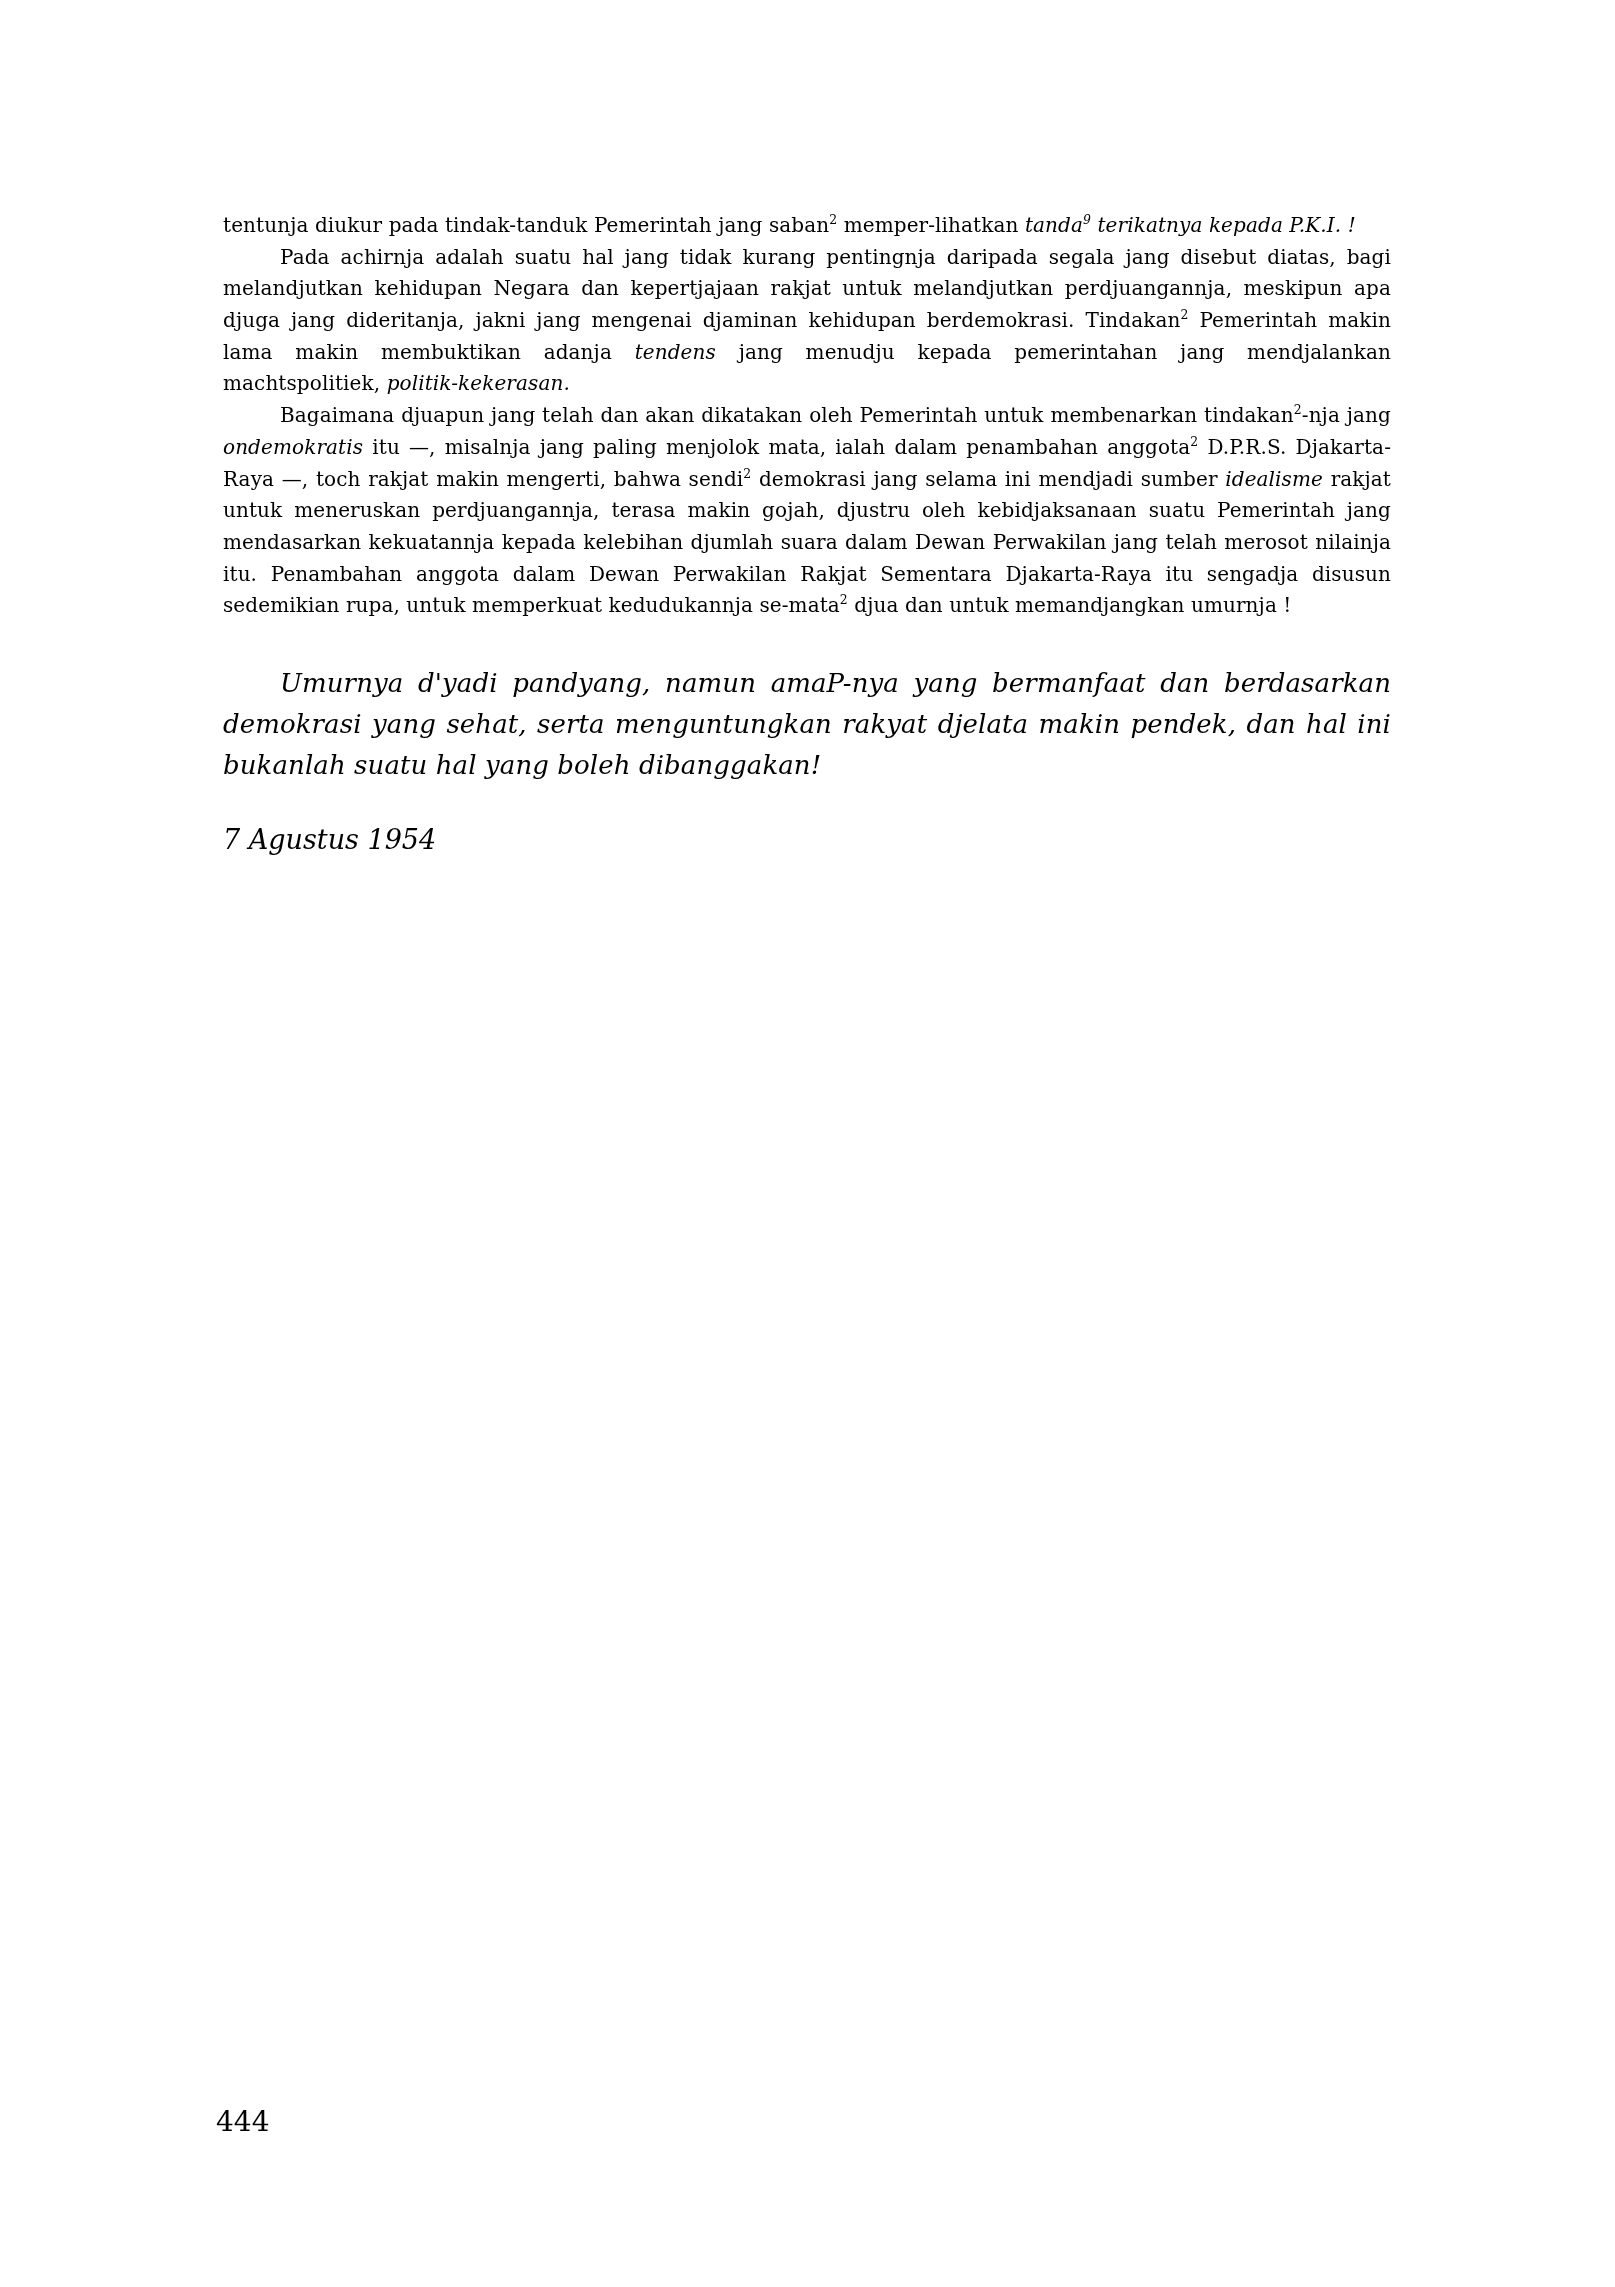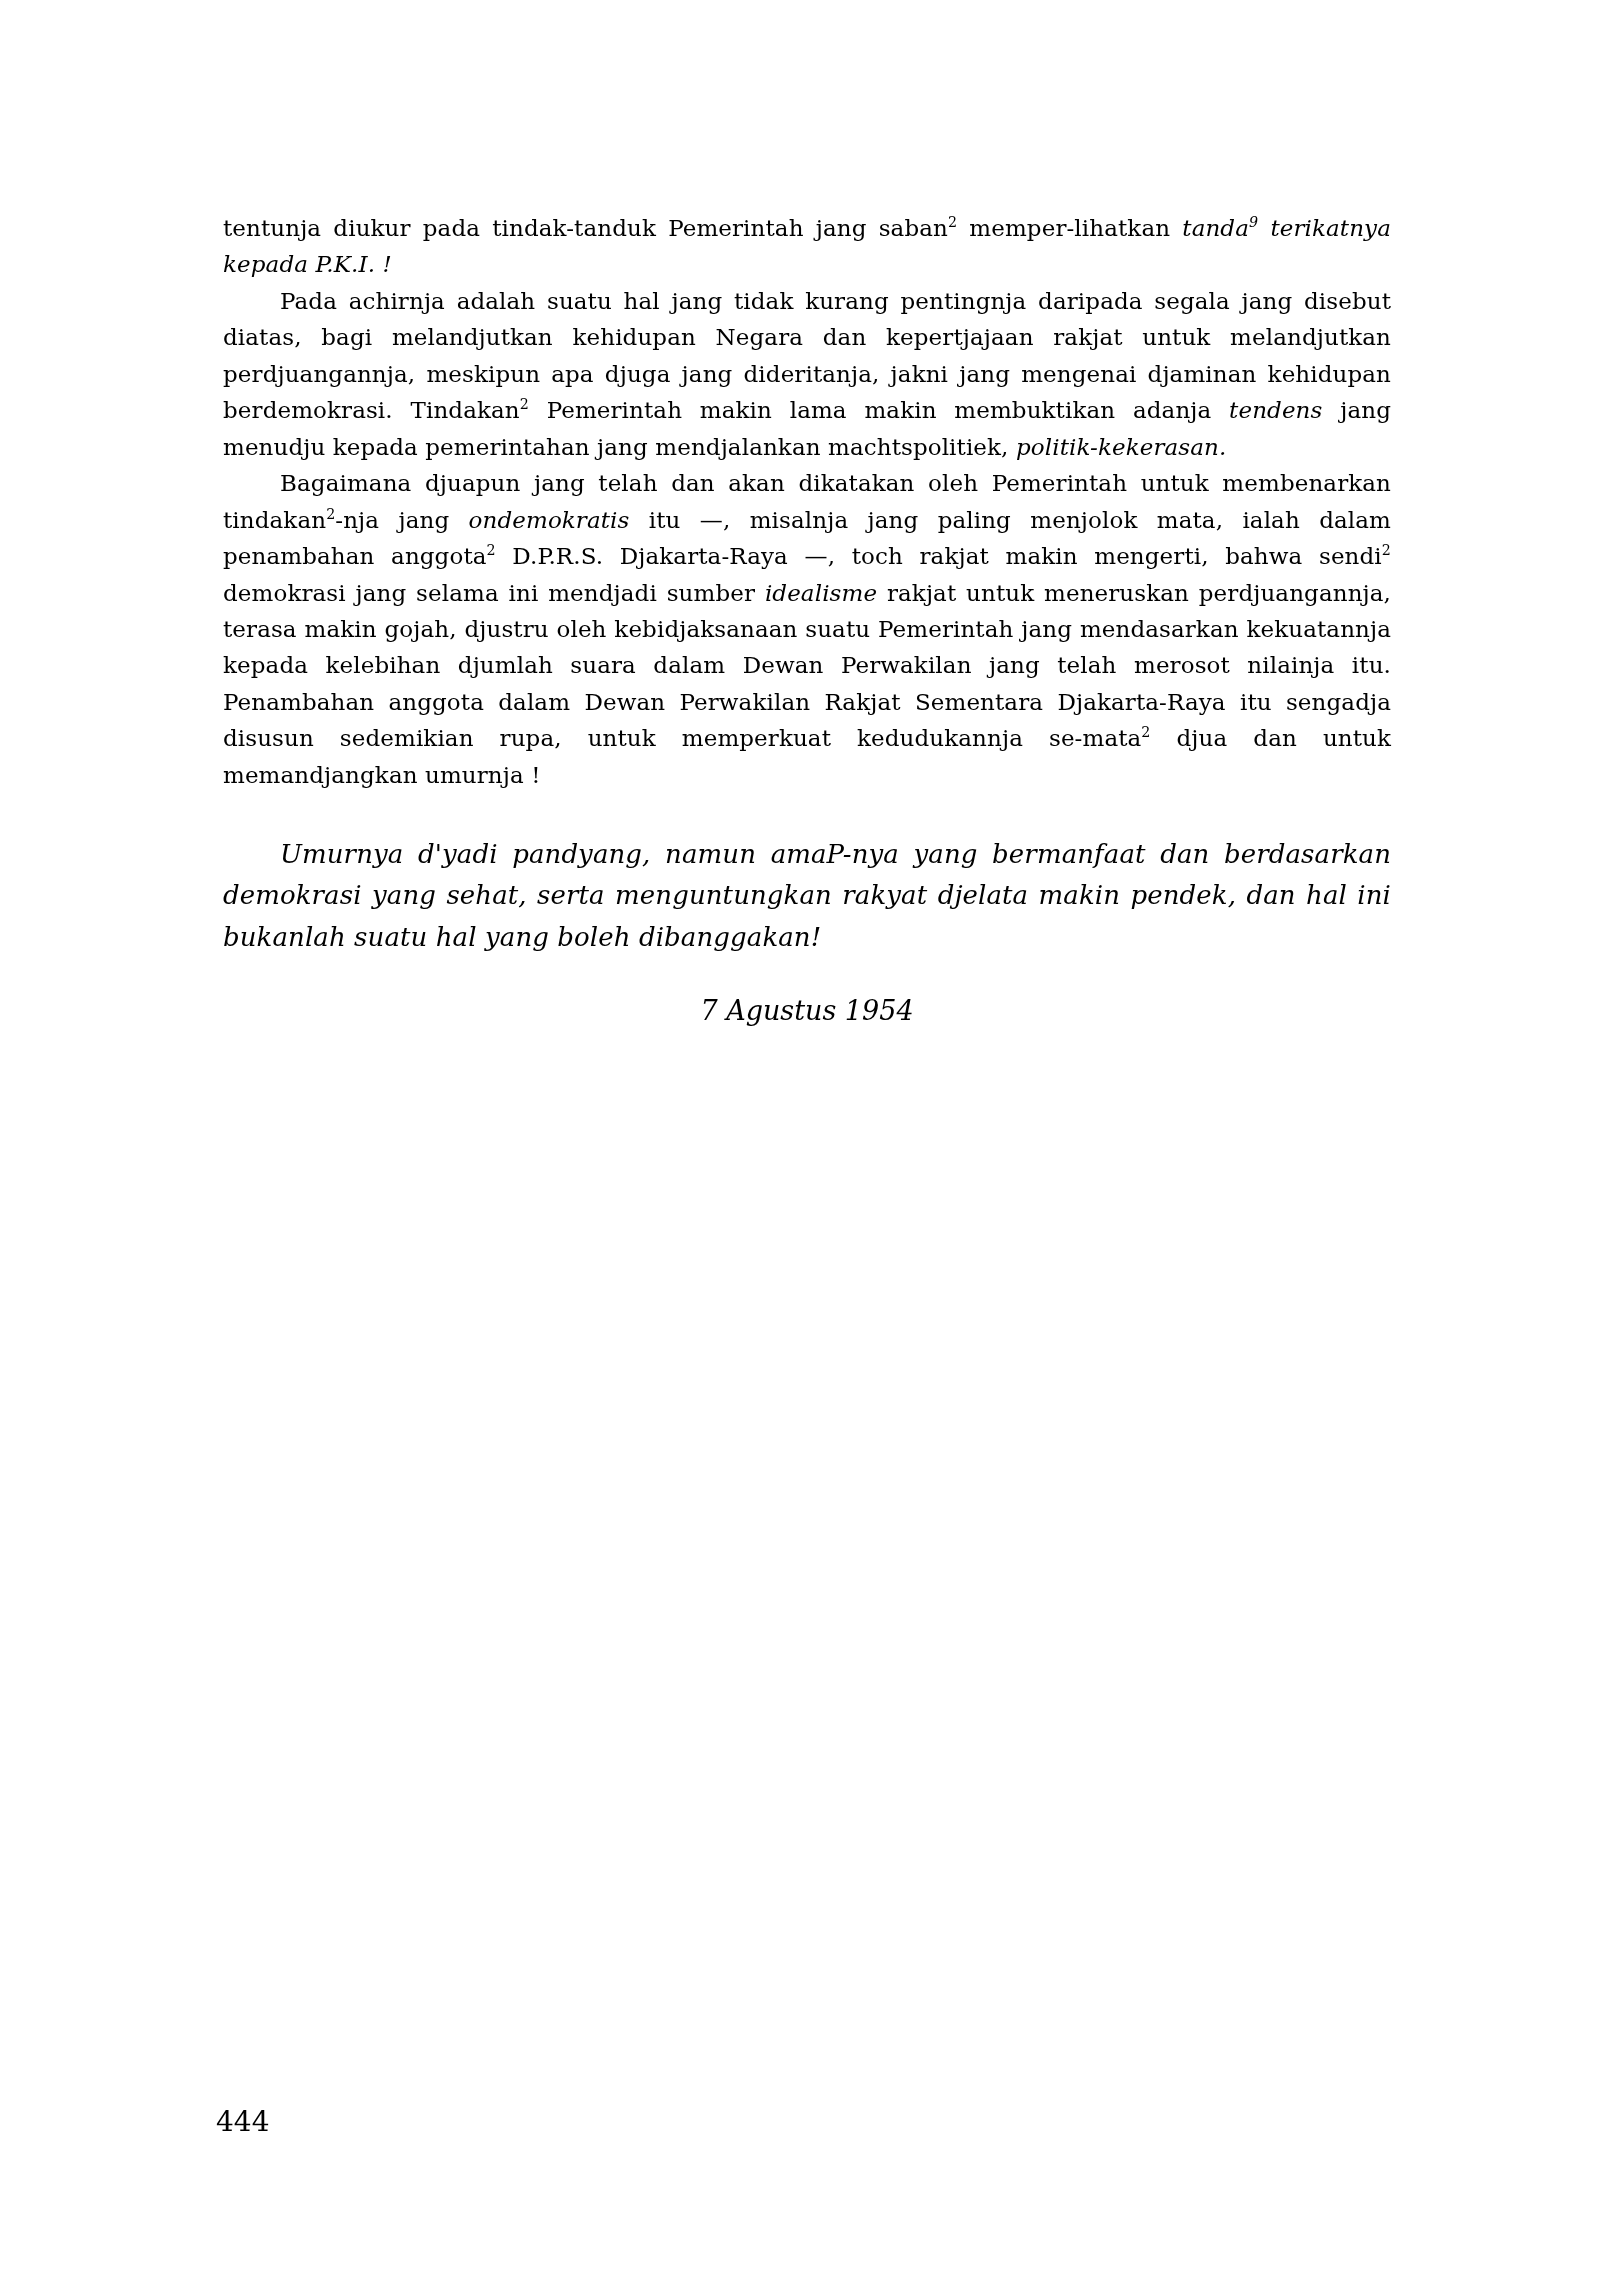--- a/index.html
+++ b/index.html
@@ -18,21 +18,21 @@
     width: 1615px;
     height: 2288px;
     box-sizing: border-box;
     padding: 210px 223px 0 223px;
   }
   .textblock {
     width: 1168px;
   }
   p.body {
     margin: 0;
-    font-size: 23px;
+    font-size: 20px;
     line-height: 1.585;
     text-align: justify;
     text-justify: inter-word;
     hyphens: manual;
     letter-spacing: 0.1px;
   }
   p.body.indent {
     text-indent: 57px;
   }
   .quote {
@@ -44,21 +44,21 @@
     text-indent: 57px;
     letter-spacing: 0.1px;
   }
   .quote-wrap {
     margin-top: 41px;
     width: 1168px;
   }
   .date {
     margin-top: 37px;
     width: 1168px;
-    text-align: center;
+    text-align: left;
     font-style: italic;
     font-size: 27px;
   }
   .pagenum {
     position: absolute;
     left: 216px;
     bottom: 150px;
     font-size: 28px;
   }
   i { font-style: italic; }

